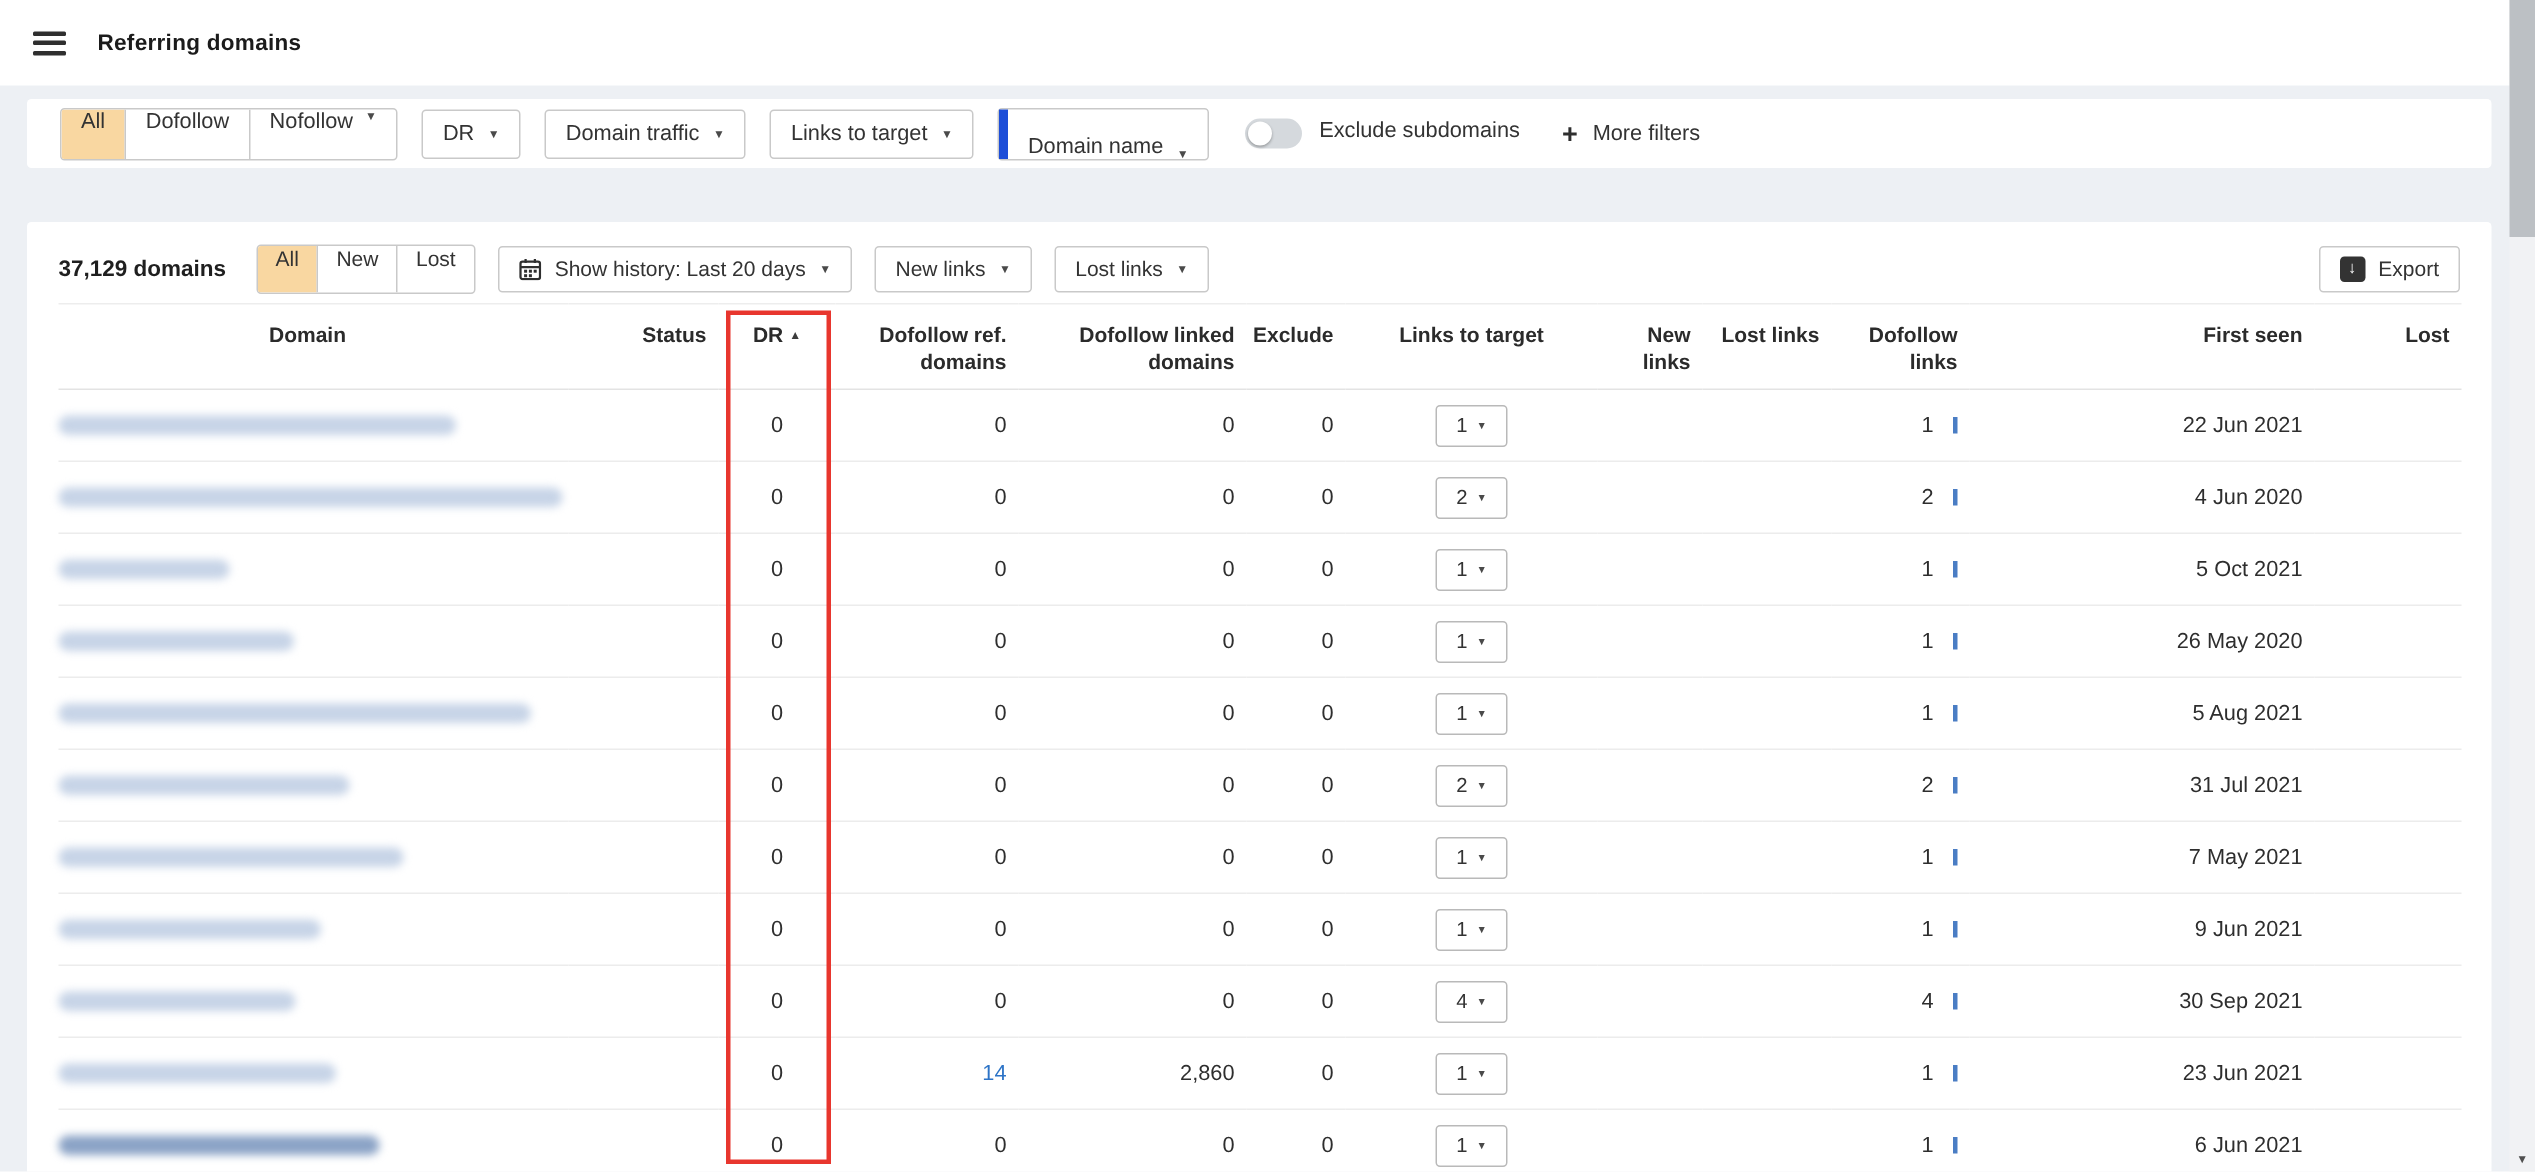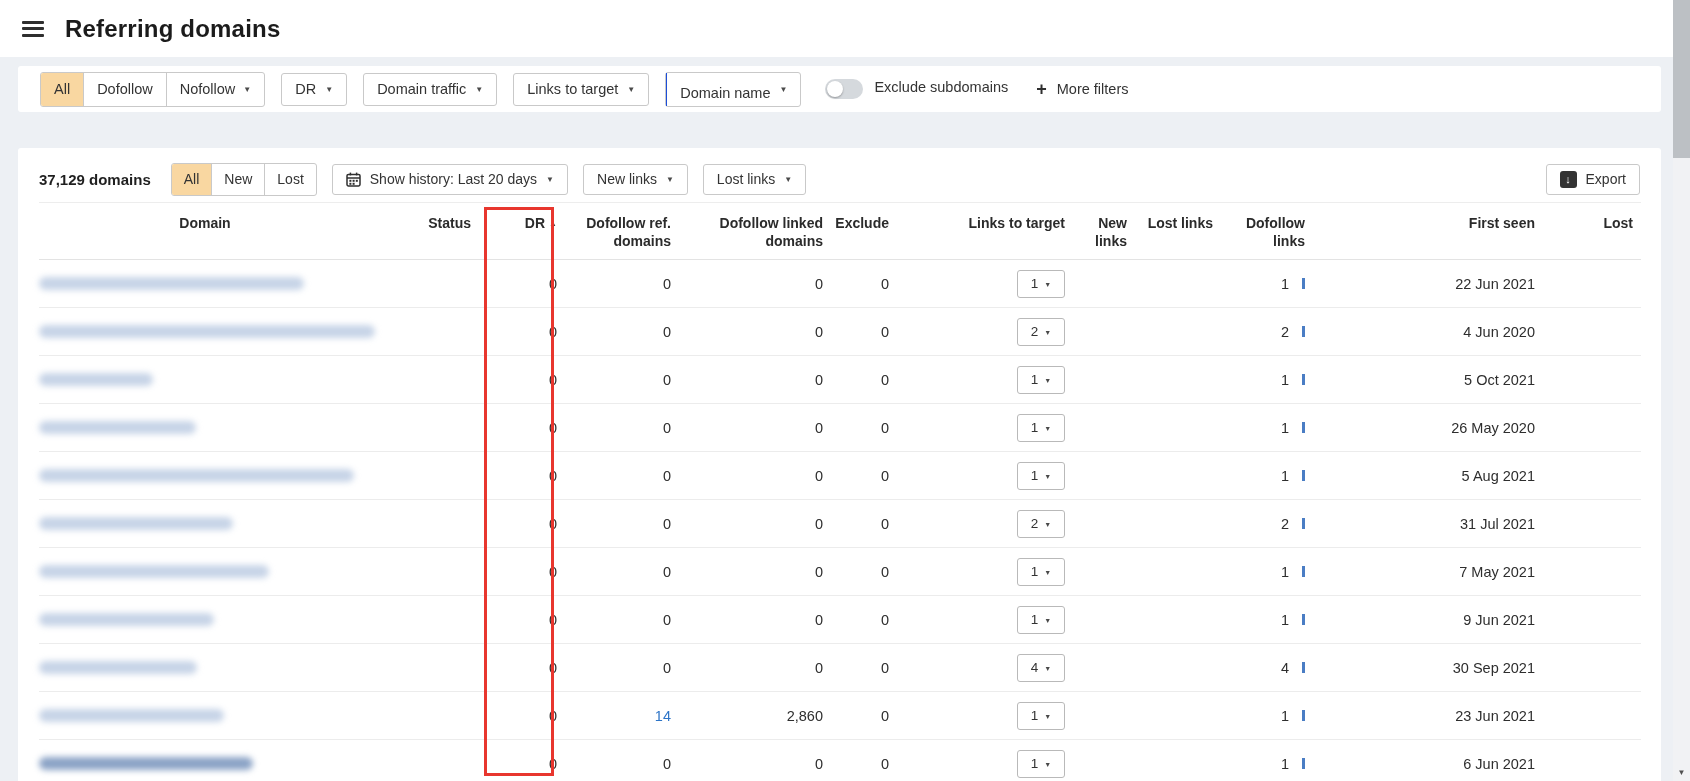--- a/index.html
+++ b/index.html
@@ -4,40 +4,40 @@
 <style>
   html,body{margin:0;padding:0;overflow:hidden}
   body{width:1690px;height:781px;position:relative;background:#edf0f4;
        font-family:"Liberation Sans","DejaVu Sans",sans-serif;color:#333}
 
   
   .topbar{position:absolute;top:0;left:0;width:1690px;height:57px;background:#fff;
           display:flex;align-items:center;padding-left:22px;box-sizing:border-box}
   .burger{width:22px;height:16px;display:flex;flex-direction:column;justify-content:space-between;cursor:pointer}
   .burger span{height:3px;background:#2f2f2f;border-radius:1px}
-  .title{margin-left:21px;font-size:24px;font-weight:bold;color:#1b1b1b;letter-spacing:.2px}
+  .title{margin-left:21px;font-size:15px;font-weight:bold;color:#1b1b1b;letter-spacing:.2px}
 
   
   .filterbar{position:absolute;top:66px;left:18px;width:1643px;height:46px;background:#fff;border-radius:3px;
              display:flex;align-items:center;gap:16px;padding:0 22px;box-sizing:border-box}
   .seg{display:inline-flex;border:1px solid #c9c9c9;border-radius:3px;overflow:hidden;height:33px;background:#fff;flex:none}
-  .seg .seg-item{display:flex;align-items:center;padding:0 13px;font-size:14.5px;color:#333;
+  .seg .seg-item{display:flex;align-items:flex-start;padding:0 13px;font-size:14.5px;color:#333;
                  border-left:1px solid #c9c9c9;cursor:pointer;gap:8px;white-space:nowrap}
   .seg .seg-item:first-child{border-left:none}
   .seg .seg-item.selected{background:#f9d7a1}
   .btn{display:inline-flex;align-items:center;gap:9px;height:33px;padding:0 13px;background:#fff;
        border:1px solid #c9c9c9;border-radius:3px;font-size:14.5px;color:#333;cursor:pointer;
        box-sizing:border-box;white-space:nowrap;flex:none}
   .caret{font-size:8px;color:#4a4a4a;line-height:1;transform:translateY(1px)}
   .search-group{display:flex;align-items:stretch;height:35px;border:1px solid #c9c9c9;border-radius:3px;
                 background:#fff;box-sizing:border-box;flex:none}
   .search-box{display:flex;align-items:center;gap:9px;padding:0 12px;width:250px}
   .search-box input{border:none;outline:none;font-size:14.5px;width:100%;color:#333;background:transparent}
   .search-box input::placeholder{color:#a7adb3}
-  .dn-btn{display:flex;align-items:flex-start;gap:9px;padding:12px 13px;border-left:1px solid #1d4ed8;
+  .dn-btn{display:flex;align-items:flex-end;gap:9px;padding:0 13px;border-left:6px solid #1d4ed8;
           font-size:14.5px;cursor:pointer;white-space:nowrap}
   .toggle-wrap{display:flex;align-items:flex-start;gap:11px;margin-left:8px;flex:none}
   .toggle{width:38px;height:20px;border-radius:10px;background:#d5d9dd;position:relative;cursor:pointer}
   .toggle .knob{position:absolute;left:2px;top:2px;width:16px;height:16px;border-radius:50%;background:#fff;
                 box-shadow:0 1px 2px rgba(0,0,0,.3)}
   .toggle-label{font-size:14.5px;color:#333;white-space:nowrap}
   .morefilters{display:flex;align-items:center;gap:10px;font-size:14.5px;color:#333;cursor:pointer;
                margin-left:12px;white-space:nowrap;flex:none}
   .plus{font-size:18px;font-weight:bold;color:#2f2f2f;line-height:1}
 
@@ -53,21 +53,21 @@
   .export-icon{width:17px;height:17px;background:#333;border-radius:3px;color:#fff;display:flex;
                align-items:center;justify-content:center;font-size:11px;font-weight:bold}
 
   
   table{border-collapse:collapse;table-layout:fixed;width:1602px}
   thead th{border-top:1px solid #ededed;border-bottom:1px solid #e3e3e3;vertical-align:top;
            padding:11px 8px 9px 0;font-size:14px;color:#2b2b2b;line-height:18px;
            white-space:pre-line;font-weight:bold;cursor:pointer}
   .al-left{text-align:center}
   .al-right{text-align:right}
-  .al-center{text-align:right}
+  .al-center{text-align:center}
   th.al-center,td.al-center{padding-right:0}
   th.al-left{padding-left:0}
   tbody td{height:48px;border-bottom:1px solid #ececec;font-size:14.5px;color:#2e2e2e;padding:0 8px 0 0;
            box-sizing:border-box}
   .blur{height:13px;border-radius:7px;background:#c7d4e7;filter:blur(3px);cursor:pointer}
   .blur.dark{background:#8ba3c6}
   .link{color:#2d74c7;cursor:pointer}
   .mini-select{display:inline-flex;align-items:center;justify-content:center;gap:6px;width:46px;height:26px;
                border:1px solid #b9b9b9;border-radius:3px;background:#fff;cursor:pointer;font-size:13.5px;color:#333}
   .mini-select .caret{font-size:7px}

